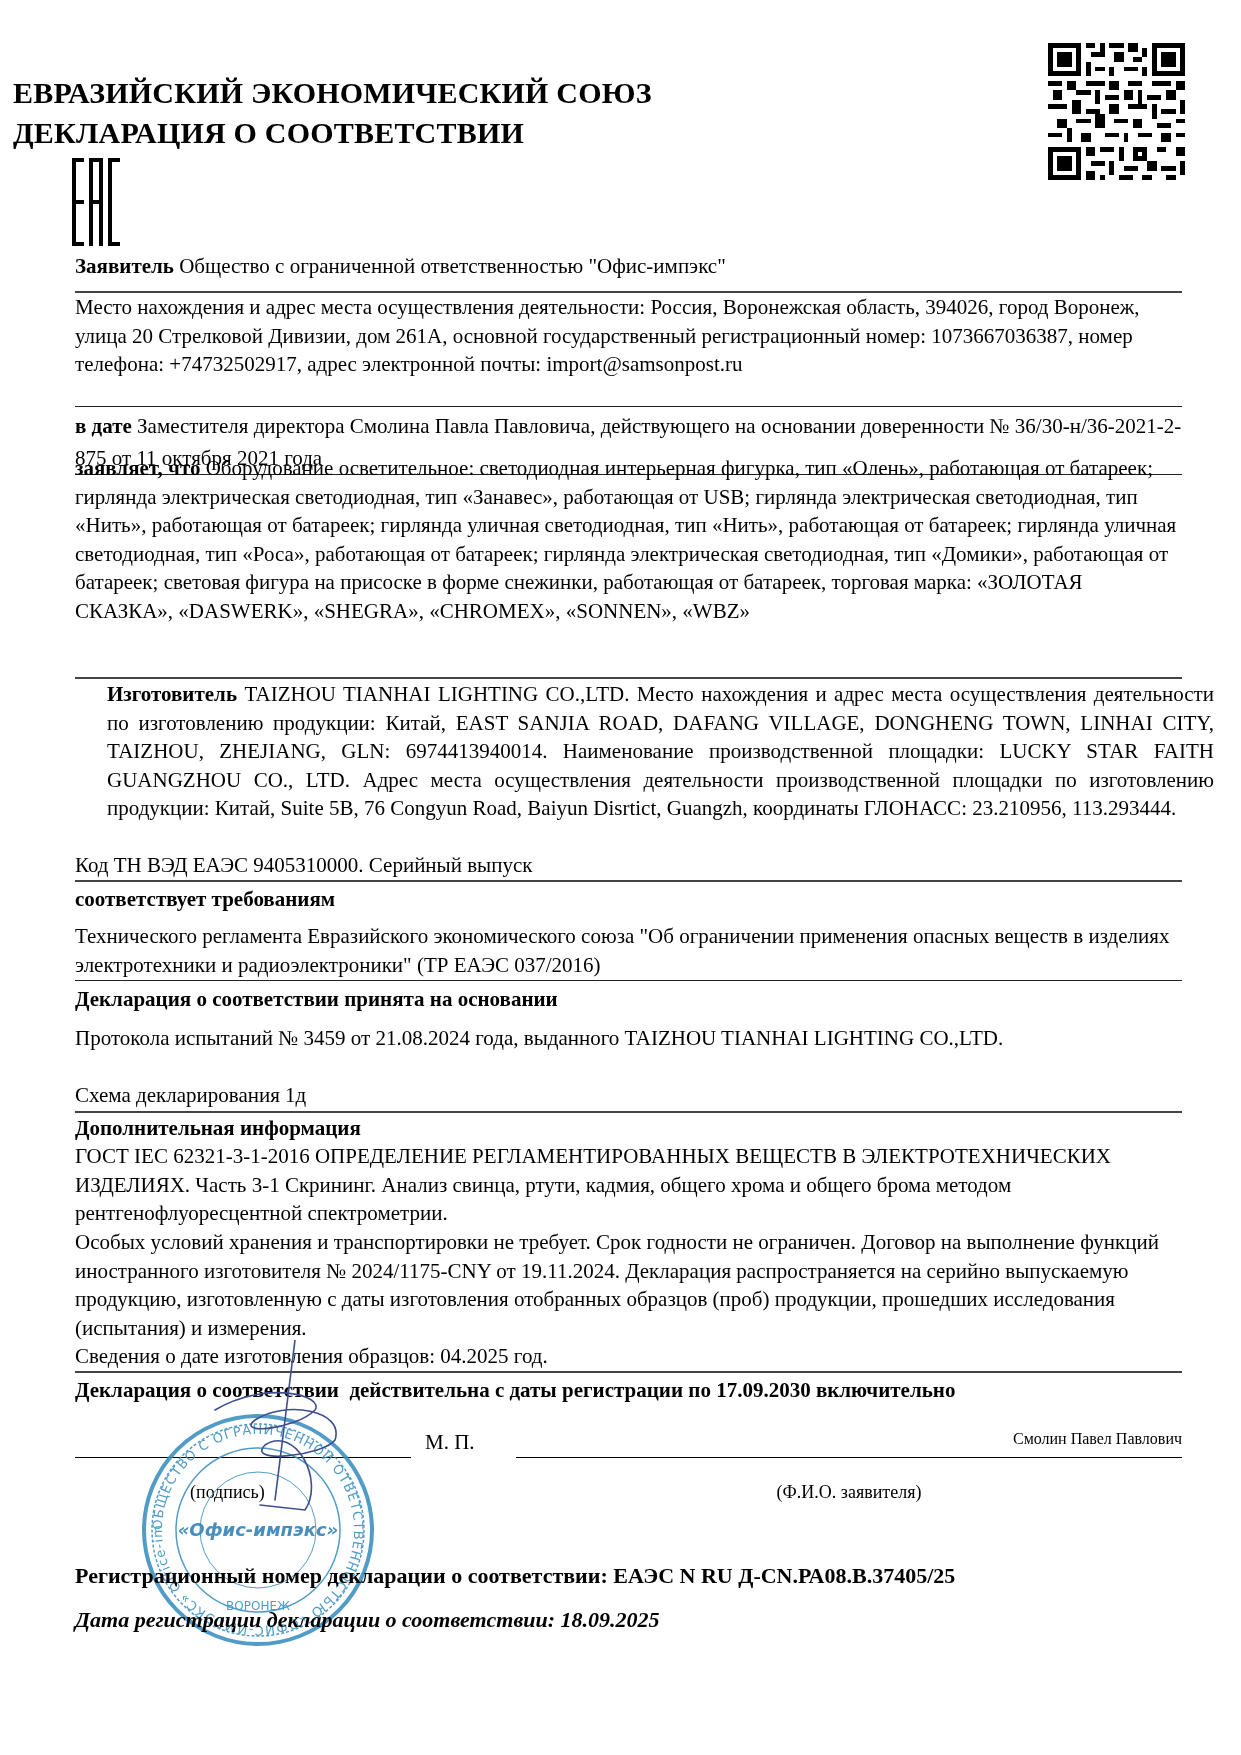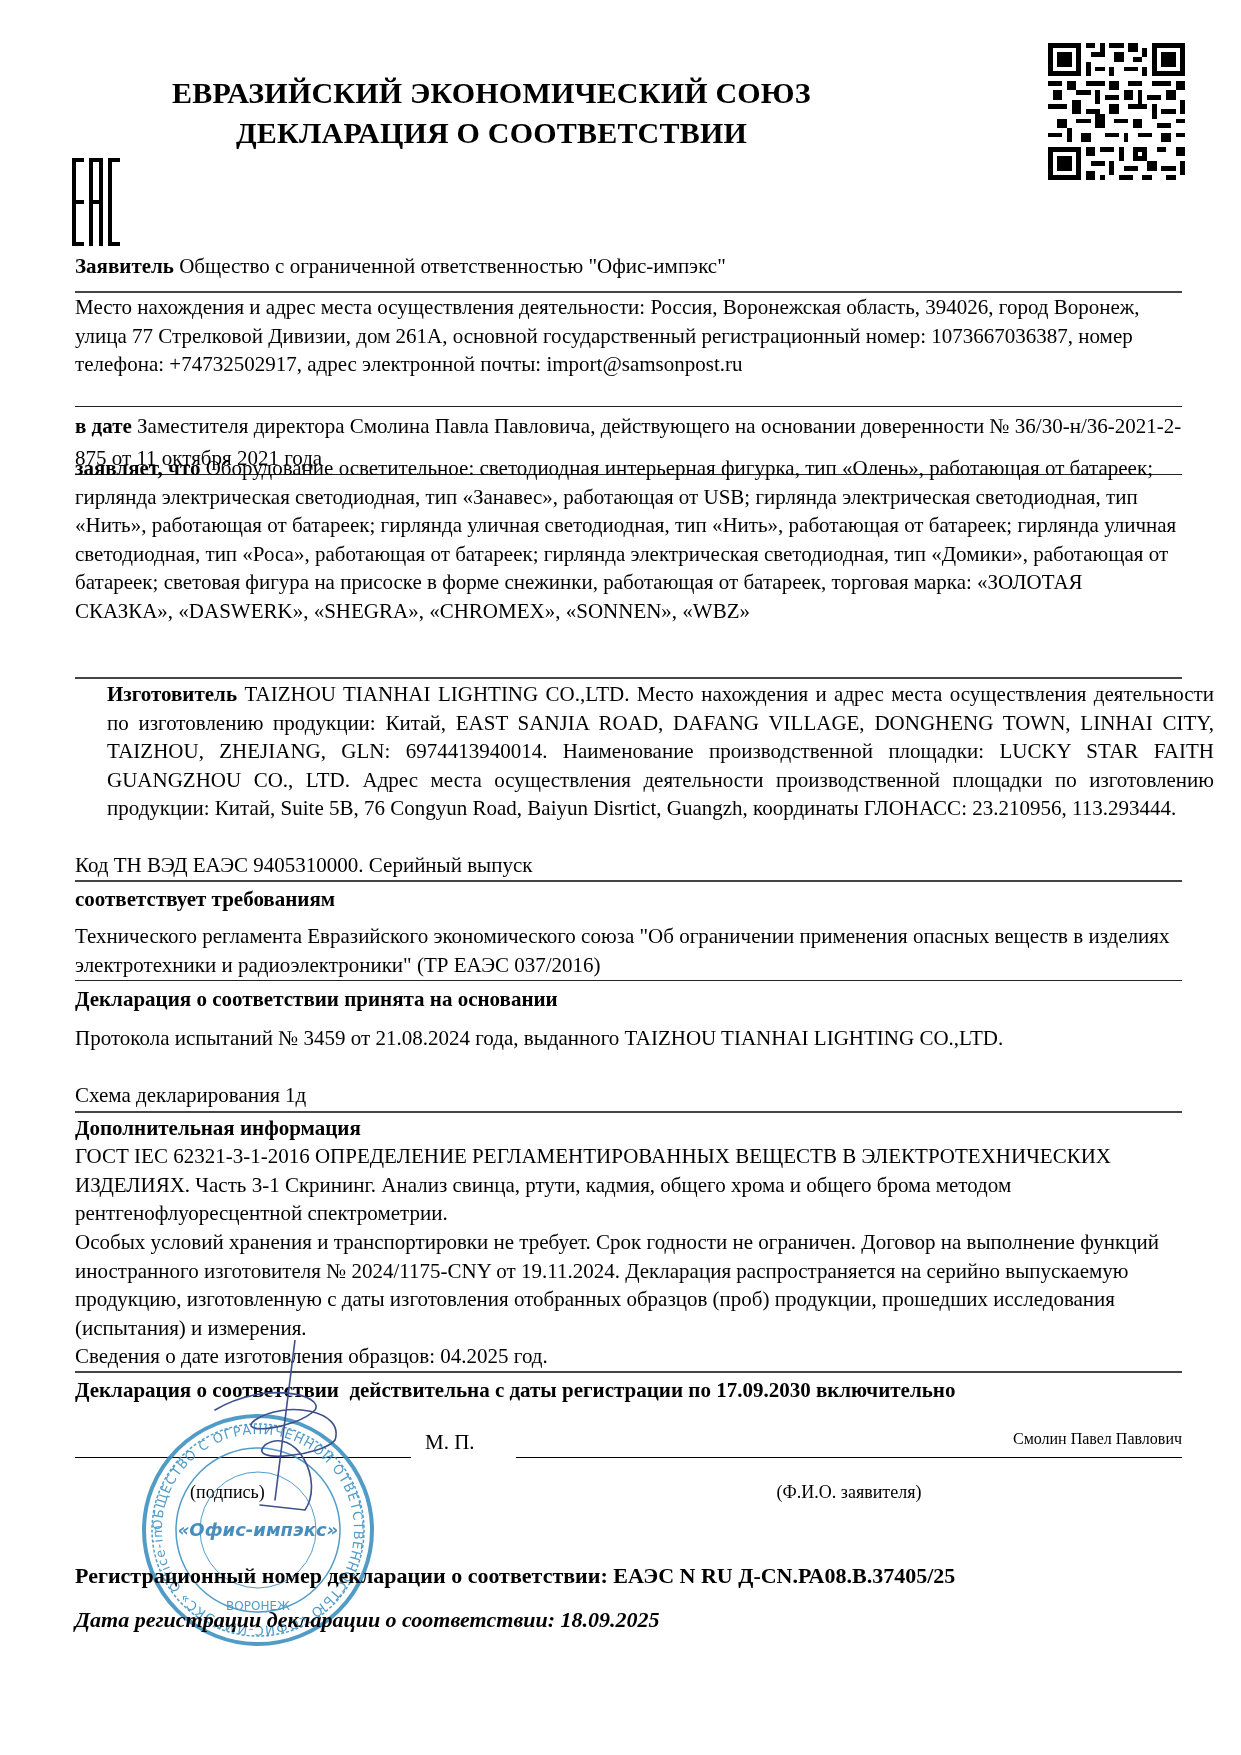--- a/index.html
+++ b/index.html
@@ -1,19 +1,19 @@
 <!DOCTYPE html>
 <html><head>
 <meta charset="utf-8">
 <style>
   html, body { margin: 0; padding: 0; background: #ffffff; }
   body { width: 1241px; height: 1755px; position: relative; overflow: hidden;
          font-family: "Liberation Serif", "DejaVu Serif", serif; color: #000; }
   .abs { position: absolute; }
-  .title { left: 0; width: 983px; text-align: center; font-weight: bold; font-size: 30px; letter-spacing: 0.2px; }
+  .title { left: 0; width: 983px; text-align: left; font-weight: bold; font-size: 30px; letter-spacing: 0.2px; padding-left: 13px; }
   .t1 { top: 76px; }
   .t2 { top: 116px; }
   .eac { left: 72px; top: 158px; width: 48px; height: 88px; }
   .qr { left: 1048px; top: 43px; width: 137px; height: 137px; }
   .txt { left: 75px; width: 1107px; font-size: 21px; line-height: 28.5px; }
   .txt b { font-weight: bold; }
   .just { text-align: justify; text-align-last: left; margin-left: 32px; }
   .rule { left: 75px; width: 1107px; height: 0; border-top: 2px solid #444; }
   .rule.thin { border-top: 1.5px solid #222; }
   .bold-line { font-weight: bold; }
@@ -124,21 +124,21 @@
       <rect x="20" y="28" width="2" height="1"></rect>
       <rect x="25" y="28" width="2" height="1"></rect>
   </g>
 </svg>
 
 <div class="abs txt" style="top:252px;">
   <b>Заявитель</b><span> Общество с ограниченной ответственностью "Офис-импэкс"</span>
 </div>
 <div class="abs rule" style="top:291px;"></div>
 
-<div class="abs txt" style="top:293px;">Место нахождения и адрес места осуществления деятельности: Россия, Воронежская область, 394026, город Воронеж, улица 77 Стрелковой Дивизии, дом 261А, основной государственный регистрационный номер: 1073667036387, номер телефона: +74732502917, адрес электронной почты: import@samsonpost.ru</div>
+<div class="abs txt" style="top:293px;">Место нахождения и адрес места осуществления деятельности: Россия, Воронежская область, 394026, город Воронеж, улица 20 Стрелковой Дивизии, дом 261А, основной государственный регистрационный номер: 1073667036387, номер телефона: +74732502917, адрес электронной почты: import@samsonpost.ru</div>
 <div class="abs rule thin" style="top:406px;"></div>
 
 <div class="abs txt" style="top:410px; line-height:32px;">
   <b>в дате</b><span> Заместителя директора Смолина Павла Павловича, действующего на основании доверенности № 36/30-н/36-2021-2-875 от 11 октября 2021 года</span>
 </div>
 <div class="abs rule thin" style="top:474px;"></div>
 
 <div class="abs txt" style="top:454px;">
   <b>заявляет, что</b><span> Оборудование осветительное: светодиодная интерьерная фигурка, тип «Олень», работающая от батареек; гирлянда электрическая светодиодная, тип «Занавес», работающая от USB; гирлянда электрическая светодиодная, тип «Нить», работающая от батареек; гирлянда уличная светодиодная, тип «Нить», работающая от батареек; гирлянда уличная светодиодная, тип «Роса», работающая от батареек; гирлянда электрическая светодиодная, тип «Домики», работающая от батареек; световая фигура на присоске в форме снежинки, работающая от батареек, торговая марка: «ЗОЛОТАЯ СКАЗКА», «DASWERK», «SHEGRA», «CHROMEX», «SONNEN», «WBZ»</span>
 </div>

